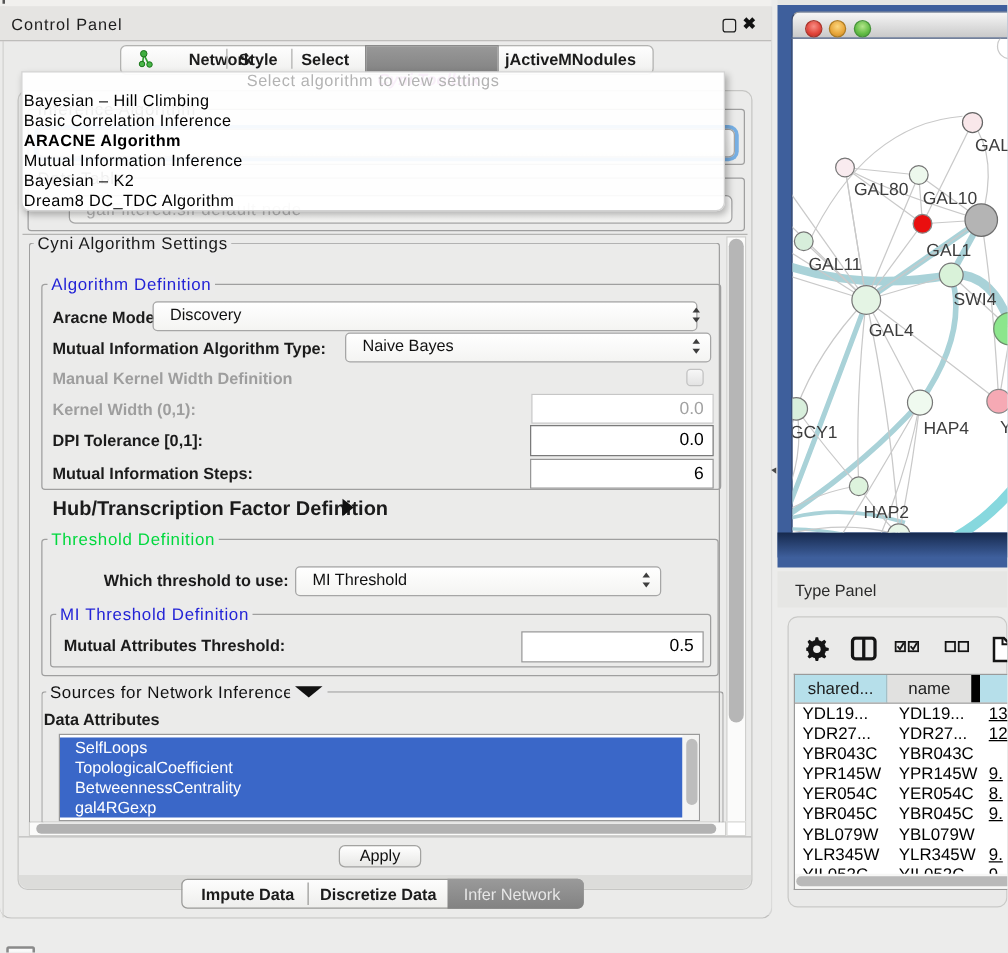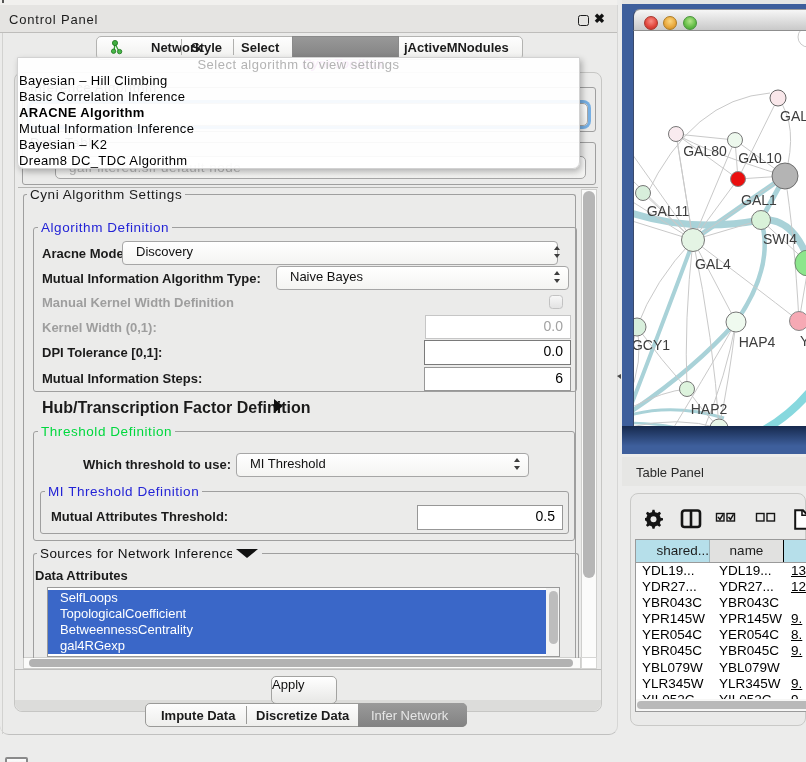--- a/index.html
+++ b/index.html
@@ -128,21 +128,21 @@
 <div class="abs" style="left:236px;top:549px;width:0;height:0;border-top:9px solid #111;border-left:11px solid transparent;border-right:11px solid transparent;"></div>
 <div class="lbl b13" style="left:35px;top:568px;">Data Attributes</div>
 
 <div class="abs" style="left:47px;top:587px;width:513px;height:70px;background:#fff;border:1px solid #999;box-sizing:border-box;"></div>
 <div class="abs" style="left:48px;top:590px;width:498px;height:64px;background:#3a67c8;"></div>
 <div class="abs" style="left:60px;top:590px;width:400px;color:#fff;font-size:13px;line-height:16px;">SelfLoops<br>TopologicalCoefficient<br>BetweennessCentrality<br>gal4RGexp</div>
 <div class="abs" style="left:546px;top:588px;width:13px;height:68px;background:#f4f4f3;"></div>
 <div class="abs" style="left:549px;top:591px;width:9px;height:53px;background:#bdbdbd;border-radius:4.5px;"></div>
 
 <div class="abs" style="left:15px;top:669px;width:586px;height:1px;background:#bdbdbc;"></div>
-<div class="abs" style="left:271px;top:676px;width:66px;height:28px;background:linear-gradient(#ffffff,#e7e7e5);border:1px solid #a3a3a1;border-radius:5px;box-sizing:border-box;font-size:13px;color:#111;line-height:16px;">Apply</div>
+<div class="abs" style="left:271px;top:676px;width:66px;height:18px;background:linear-gradient(#ffffff,#e7e7e5);border:1px solid #a3a3a1;border-radius:5px;box-sizing:border-box;text-align:center;font-size:13px;color:#111;line-height:16px;">Apply</div>
 
 <div class="abs" id="bottabs" style="left:145px;top:703px;width:322px;height:24px;border:1px solid #9a9a98;border-radius:5px;background:linear-gradient(#fdfdfd,#eeeeec);box-sizing:border-box;"></div>
 <div class="abs" style="left:358px;top:703px;width:109px;height:24px;background:linear-gradient(#9a9a9a,#828282);border-radius:0 5px 5px 0;box-sizing:border-box;"></div>
 <div class="abs b13" style="left:161px;top:708px;">Impute Data</div>
 <div class="abs" style="left:246px;top:706px;width:1px;height:18px;background:#9a9a98;"></div>
 <div class="abs b13" style="left:256px;top:708px;">Discretize Data</div>
 <div class="abs b13" style="left:371px;top:708px;color:#e6e6e6;font-weight:400;">Infer Network</div>
 
 <div class="abs" id="dropdown" style="left:17px;top:57px;width:563px;height:112px;background:rgba(255,255,255,0.93);border:1px solid #d2d2d2;border-radius:0 0 7px 7px;box-shadow:2px 3px 6px rgba(0,0,0,0.28);box-sizing:border-box;"></div>
 <div class="abs" style="left:17px;top:57px;width:563px;height:15px;color:#b3b3b3;font-size:13px;letter-spacing:0.5px;text-align:center;">Select algorithm to view settings</div>
@@ -244,21 +244,21 @@
  <text x="146" y="213" text-anchor="middle">SWI4</text>
  <text x="79" y="238" text-anchor="middle">GAL4</text>
  <text x="17" y="319" text-anchor="middle">GCY1</text>
  <text x="123" y="316" text-anchor="middle">HAP4</text>
  <text x="166" y="315">Y</text>
  <text x="75" y="383" text-anchor="middle">HAP2</text>
 </g>
 </svg>
 
 <div class="abs" style="left:622px;top:457px;width:184px;height:29px;background:#e6e6e4;"></div>
-<div class="abs" style="left:636px;top:465px;font-size:13px;color:#2b2b2b;">Table Panel</div>
+<div class="abs" style="left:636px;top:465px;font-size:13px;color:#2b2b2b;">Type Panel</div>
 <div class="abs" id="tablepanel" style="left:630px;top:493px;width:176px;height:233px;background:#eaeae9;border:1px solid #c9c9c7;border-radius:8px;box-sizing:border-box;"></div>
 
 <svg class="abs" style="left:645px;top:509px;" width="161" height="22" viewBox="0 0 161 22">
  <g fill="#151515">
   <path d="M10,2 L12,2 L12.6,4.4 A6,6 0 0 1 14.8,5.3 L17,4 L18.5,5.5 L17.2,7.7 A6,6 0 0 1 18.1,9.9 L20.5,10.5 L20.5,12.5 L18.1,13.1 A6,6 0 0 1 17.2,15.3 L18.5,17.5 L17,19 L14.8,17.7 A6,6 0 0 1 12.6,18.6 L12,21 L10,21 L9.4,18.6 A6,6 0 0 1 7.2,17.7 L5,19 L3.5,17.5 L4.8,15.3 A6,6 0 0 1 3.9,13.1 L1.5,12.5 L1.5,10.5 L3.9,9.9 A6,6 0 0 1 4.8,7.7 L3.5,5.5 L5,4 L7.2,5.3 A6,6 0 0 1 9.4,4.4 Z" transform="translate(-2.5,-1.2)"></path>
   <circle cx="8.5" cy="10.3" r="3" fill="#eaeae9"></circle>
  </g>
  <rect x="37" y="1.5" width="18" height="16.5" rx="2.5" fill="none" stroke="#151515" stroke-width="2.6"></rect>
  <line x1="46" y1="1.5" x2="46" y2="18" stroke="#151515" stroke-width="2.6"></line>
  <g fill="none" stroke="#151515" stroke-width="1.4">
@@ -267,21 +267,21 @@
   <path d="M73,8 l2,2.4 l3,-5" stroke-width="1.5"></path>
   <path d="M83.5,8 l2,2.4 l3,-5" stroke-width="1.5"></path>
   <rect x="111.5" y="4.5" width="7.5" height="7.5"></rect>
   <rect x="122" y="4.5" width="7.5" height="7.5"></rect>
  </g>
  <path d="M150.2,1.3 L158,1.3 L162,5.5 L162,19.7 L150.2,19.7 Z" fill="#fff" stroke="#151515" stroke-width="2"></path>
  <path d="M157,1.3 L157,6.3 L162,6.3" fill="none" stroke="#151515" stroke-width="1.6"></path>
 </svg>
 
 <div class="abs" style="left:635px;top:539px;width:171px;height:173px;background:#fff;border:1px solid #9a9a9a;border-right:none;box-sizing:border-box;overflow:hidden;"></div>
-<div class="abs" style="left:636px;top:540px;width:74px;height:22px;background:#b6dfea;border-right:1px solid #9fb6bc;box-sizing:border-box;text-align:right;font-size:13.5px;color:#1d1d1d;line-height:22px;">shared...</div>
-<div class="abs" style="left:710px;top:540px;width:74px;height:22px;background:#e1e1e0;border-right:1px solid #000000;box-sizing:border-box;text-align:center;font-size:13.5px;color:#1d1d1d;line-height:22px;">name</div>
+<div class="abs" style="left:636px;top:540px;width:74px;height:22px;background:#b6dfea;border-right:1px solid #9fb6bc;box-sizing:border-box;text-align:center;font-size:13.5px;color:#1d1d1d;line-height:22px;">shared...</div>
+<div class="abs" style="left:710px;top:540px;width:74px;height:22px;background:#e1e1e0;border-right:7px solid #000000;box-sizing:border-box;text-align:center;font-size:13.5px;color:#1d1d1d;line-height:22px;">name</div>
 <div class="abs" style="left:784px;top:540px;width:22px;height:22px;background:#b6dfea;"></div>
 <div class="abs" style="left:636px;top:540px;width:170px;height:23px;border-bottom:1px solid #9a9a9a;box-sizing:border-box;"></div>
 <div class="abs" style="left:642px;top:563px;font-size:13.5px;color:#000;line-height:16.1px;">YDL19...<br>YDR27...<br>YBR043C<br>YPR145W<br>YER054C<br>YBR045C<br>YBL079W<br>YLR345W<br>YIL052C</div>
 <div class="abs" style="left:719px;top:563px;font-size:13.5px;color:#000;line-height:16.1px;">YDL19...<br>YDR27...<br>YBR043C<br>YPR145W<br>YER054C<br>YBR045C<br>YBL079W<br>YLR345W<br>YIL052C</div>
 <div class="abs" style="left:791px;top:563px;font-size:13.5px;color:#000;line-height:16.1px;text-decoration:underline;">13<br>12<br><br>9.<br>8.<br>9.<br><br>9.<br>9</div>
 <div class="abs" style="left:636px;top:699px;width:170px;height:12px;background:#f7f7f6;"></div>
 <div class="abs" style="left:637px;top:701px;width:169px;height:8px;background:#b9b9b9;border-radius:4px 0 0 4px;"></div>
 
 </body></html>

